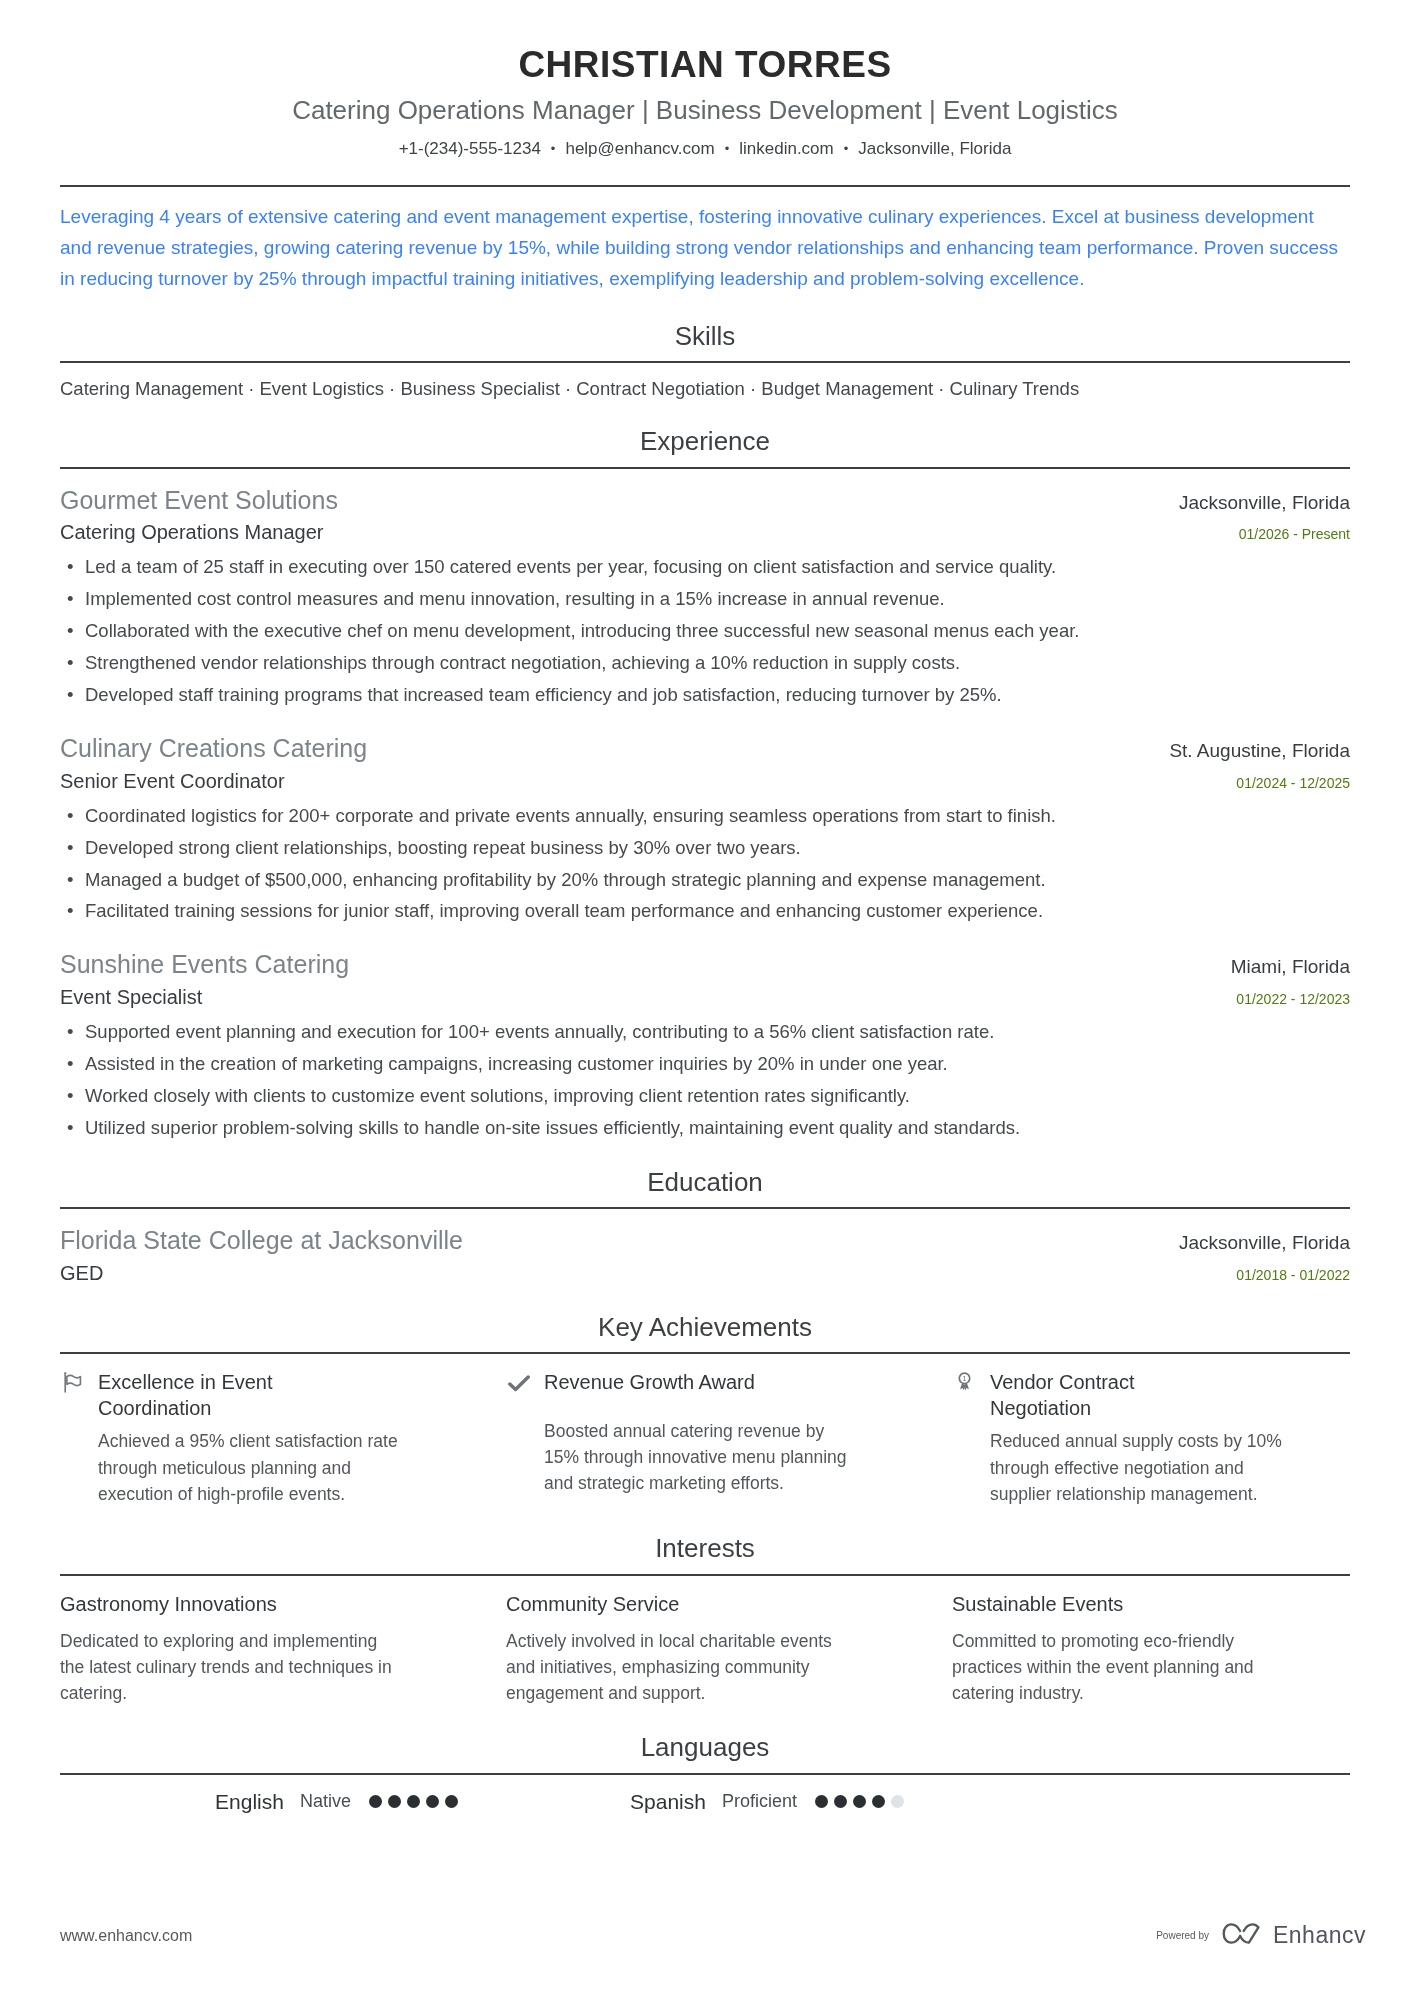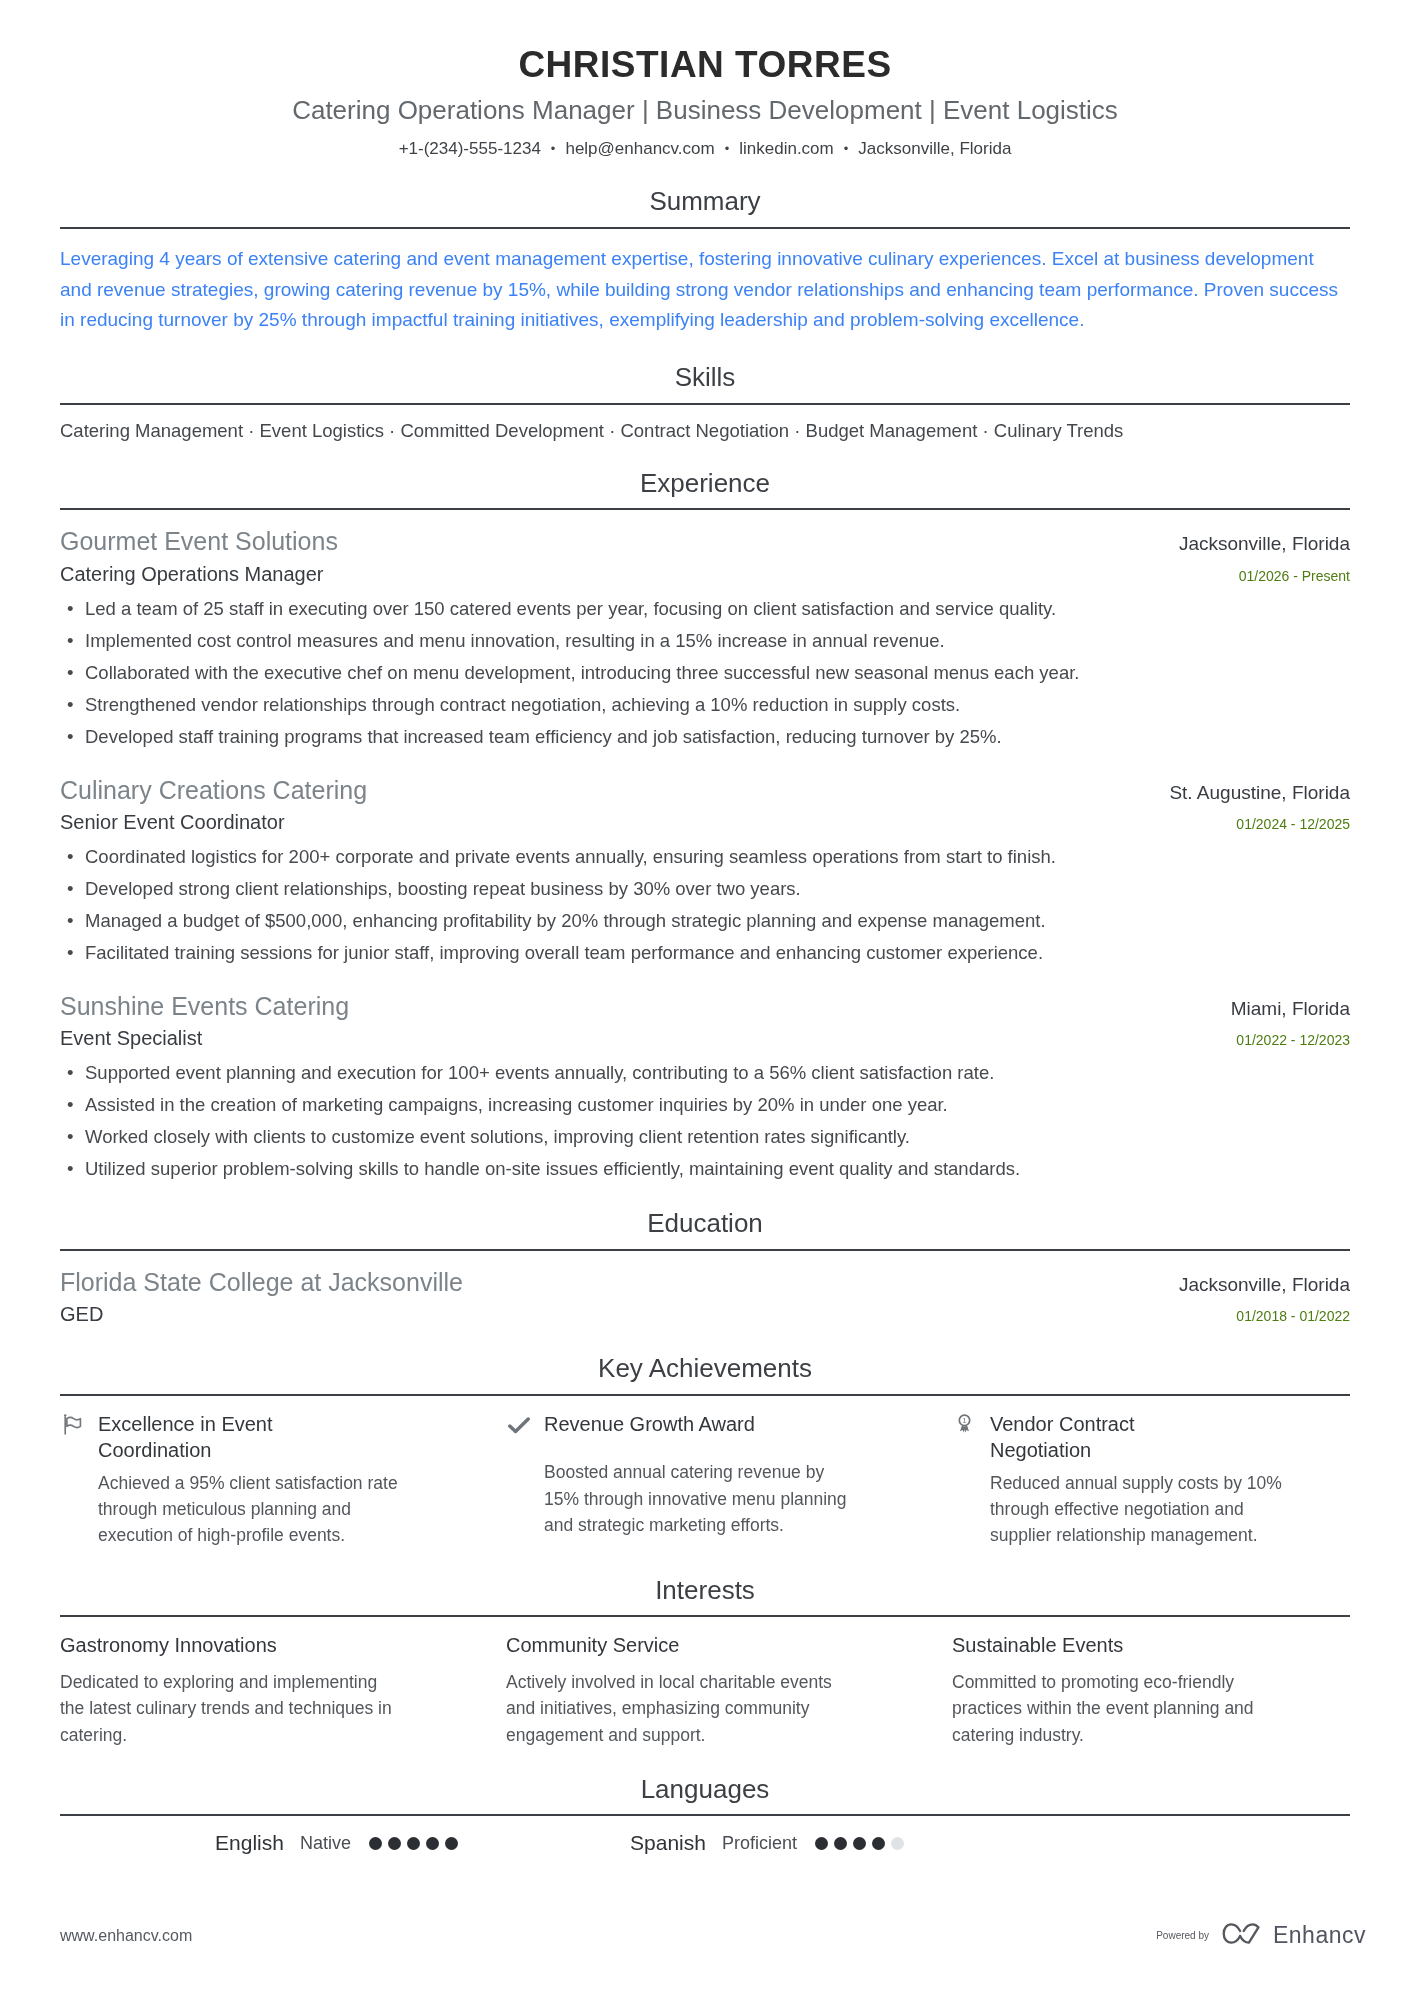--- a/index.html
+++ b/index.html
@@ -71,30 +71,29 @@
 
   <div class="hdr">
     <div class="hdr-name">CHRISTIAN TORRES</div>
     <div class="hdr-title">Catering Operations Manager | Business Development | Event Logistics</div>
     <div class="hdr-contact">
       <span>+1-(234)-555-1234</span><span class="csep">•</span><span>help@enhancv.com</span><span class="csep">•</span><span>linkedin.com</span><span class="csep">•</span><span>Jacksonville, Florida</span>
     </div>
   </div>
 
   <div class="section">
-    <div class="sec-head">Summary</div>
     <hr class="sec-rule">
     <div class="sec-body summary-text">Leveraging 4 years of extensive catering and event management expertise, fostering innovative culinary experiences. Excel at business development and revenue strategies, growing catering revenue by 15%, while building strong vendor relationships and enhancing team performance. Proven success in reducing turnover by 25% through impactful training initiatives, exemplifying leadership and problem-solving excellence.</div>
   </div>
 
   <div class="section">
     <div class="sec-head">Skills</div>
     <hr class="sec-rule">
     <div class="sec-body skills-line">
-      <span class="skill">Catering Management</span><span class="skill">Event Logistics</span><span class="skill">Committed Development</span><span class="skill">Contract Negotiation</span><span class="skill">Budget Management</span><span class="skill">Culinary Trends</span>
+      <span class="skill">Catering Management</span><span class="skill">Event Logistics</span><span class="skill">Business Specialist</span><span class="skill">Contract Negotiation</span><span class="skill">Budget Management</span><span class="skill">Culinary Trends</span>
     </div>
   </div>
 
   <div class="section">
     <div class="sec-head">Experience</div>
     <hr class="sec-rule">
     <div class="sec-body">
 
       <div class="entry">
         <div class="erow">

